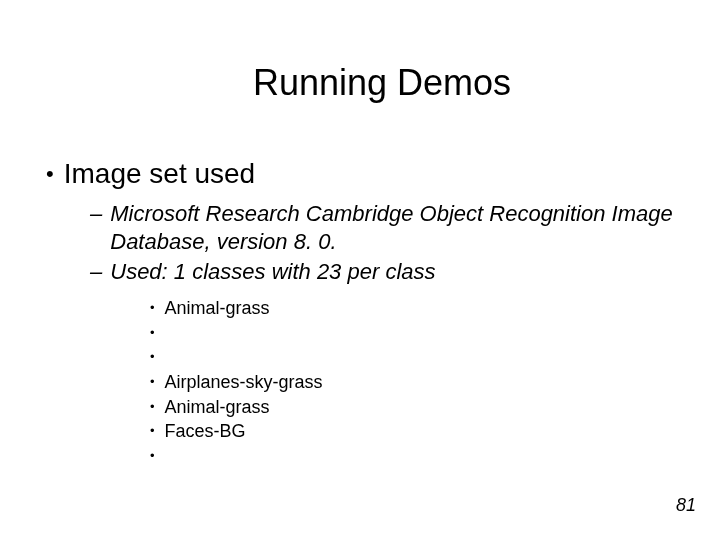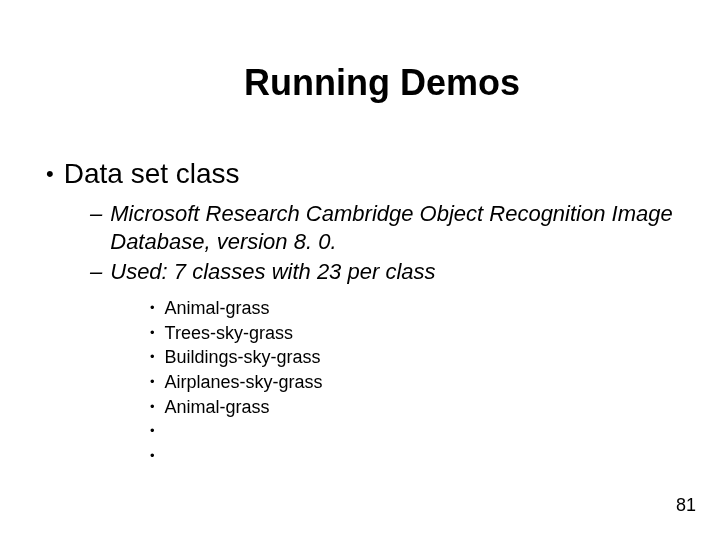--- a/index.html
+++ b/index.html
@@ -19,21 +19,21 @@
     position: relative;
     box-sizing: border-box;
   }
   .title {
     position: absolute;
     top: 62px;
     left: 0;
     right: 0;
     text-align: center;
     font-size: 36px;
-    font-weight: 700;
+    font-weight: 400;
     padding-left: 44px;
   }
   .level1 {
     position: absolute;
     top: 158px;
     left: 46px;
     font-size: 28px;
   }
   .level1 .bullet {
     display: inline-block;
@@ -79,67 +79,67 @@
     flex: 0 0 auto;
     margin-right: 10px;
     font-size: 13px;
     line-height: 1.9;
   }
   .page-num {
     position: absolute;
     right: 24px;
     bottom: 24px;
     font-size: 18px;
+    font-style: italic;
   }
 </style>
 </head>
 <body>
 
 <div class="slide">
 
   <div class="title">Running Demos</div>
 
   <div class="level1">
-    <span class="bullet">•</span><span>Data set class</span>
+    <span class="bullet">•</span><span>Image set used</span>
   </div>
 
   <div class="level2">
     <div class="level2-item">
       <span class="dash">–</span>
       <span class="txt">Microsoft Research Cambridge Object Recognition Image Database, version 8. 0.</span>
     </div>
     <div class="level2-item">
       <span class="dash">–</span>
-      <span class="txt">Used: 7 classes with 23 per class</span>
+      <span class="txt">Used: 1 classes with 23 per class</span>
     </div>
   </div>
 
   <div class="level3">
     <div class="level3-item">
       <span class="dot">•</span>
       <span>Animal-grass</span>
     </div>
     <div class="level3-item">
       <span class="dot">•</span>
-      <span>Trees-sky-grass</span>
     </div>
     <div class="level3-item">
       <span class="dot">•</span>
-      <span>Buildings-sky-grass</span>
     </div>
     <div class="level3-item">
       <span class="dot">•</span>
       <span>Airplanes-sky-grass</span>
     </div>
     <div class="level3-item">
       <span class="dot">•</span>
       <span>Animal-grass</span>
     </div>
     <div class="level3-item">
       <span class="dot">•</span>
+      <span>Faces-BG</span>
     </div>
     <div class="level3-item">
       <span class="dot">•</span>
     </div>
   </div>
 
   <div class="page-num">81</div>
 
 </div>
 

